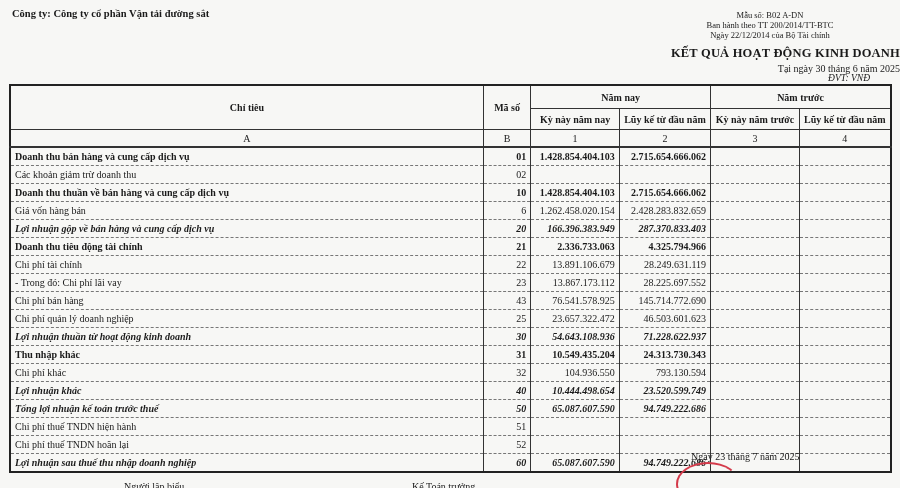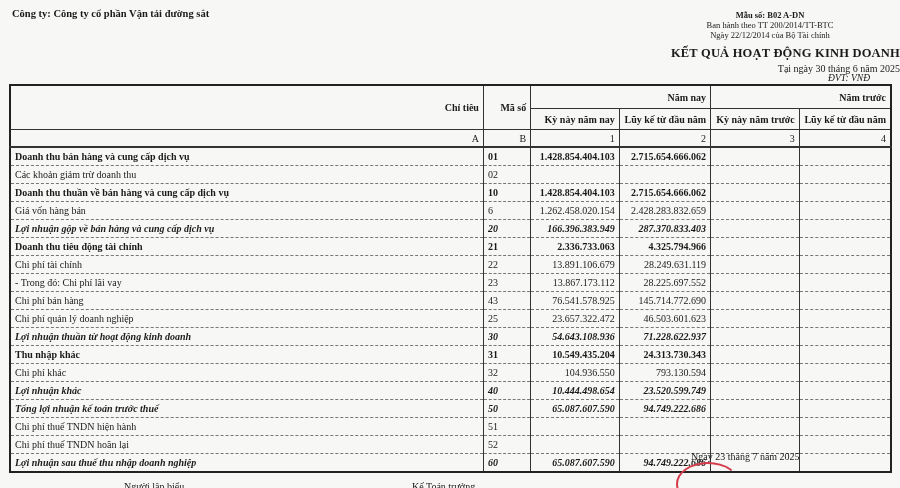--- a/index.html
+++ b/index.html
@@ -12,21 +12,21 @@
     }
     .company {
       position: absolute; left: 12px; top: 8px;
       font-size: 10.5px; font-weight: bold;
     }
     .form-info {
       position: absolute; right: 30px; top: 10px;
       text-align: center; font-size: 8.5px; line-height: 10px;
       width: 200px;
     }
-    .form-info .code { font-weight: bold; }
+    .form-info .code { font-weight: normal; }
     .title-block {
       position: absolute; left: 0; right: 0; top: 46px; text-align: right;
     }
     .title {
       font-size: 12.5px; font-weight: bold; letter-spacing: 0.2px;
       margin-left: 40px;
     }
     .subtitle { font-size: 10px; margin-top: 2px; margin-left: 40px; }
     .unit {
       position: absolute; right: 30px; top: 73px;
@@ -41,25 +41,25 @@
     }
     table.report th, table.report td {
       border-left: 1px solid #333;
       border-right: 1px solid #333;
       padding: 0 4px;
       height: 17px;
       line-height: 15px;
       white-space: nowrap;
     }
     table.report td { border-top: 1px dashed #777; border-bottom: 1px dashed #777; }
-    table.report th { border: 1px solid #333; font-weight: bold; text-align: right; }
+    table.report th { border: 1px solid #333; font-weight: bold; text-align: center; }
     table.report tr.hdr1 th { height: 22px; }
     table.report tr.hdr2 th { height: 20px; }
     table.report tr.letters th { font-weight: normal; height: 16px; border-bottom: 2px solid #333; }
-    td.code { text-align: left; width: 38px; border-radius: 6px; }
+    td.code { text-align: right; width: 38px; border-radius: 6px; }
     td.num { text-align: right; }
     tr.bold td { font-weight: bold; }
     tr.bold-italic td { font-weight: bold; font-style: italic; }
     .col-name { width: 470px; }
     .col-code { width: 40px; }
     .col-v { width: 88px; }
     .footer-date {
       position: absolute; left: 691px; top: 451px; font-size: 10px;
     }
     .sig-prep { position: absolute; left: 124px; top: 481px; font-size: 10px; }

